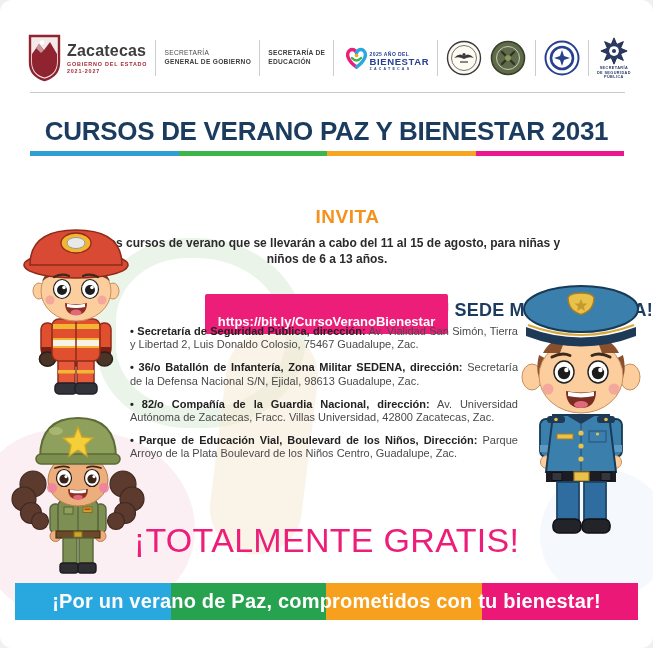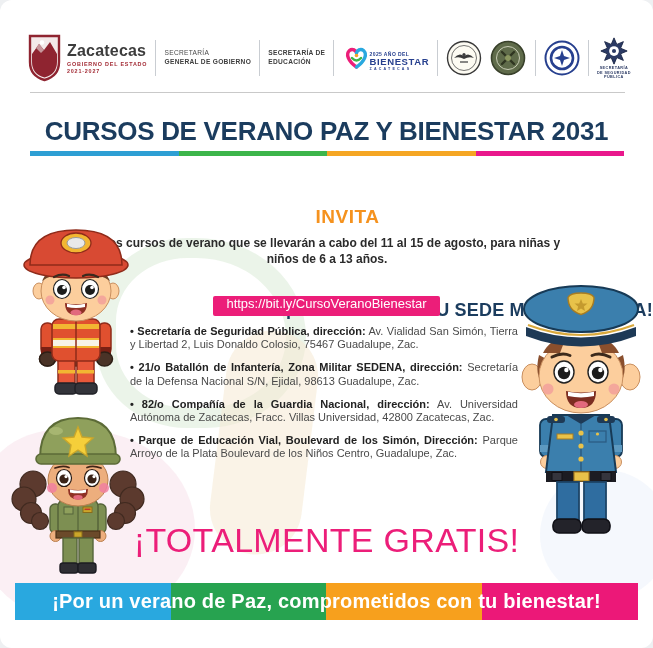--- a/index.html
+++ b/index.html
@@ -32,21 +32,21 @@
   .title{position:absolute;z-index:2;left:0;right:0;top:116px;text-align:center;font-size:26px;font-weight:bold;color:#1b3c5e;letter-spacing:-.3px;margin:0;}
   .rainbow{position:absolute;z-index:2;left:30px;top:151px;width:594px;height:4.5px;display:flex;}
   .rainbow span{flex:1;}
   .rb1{background:#2e9fd4;} .rb2{background:#3cb54a;} .rb3{background:#f5a623;} .rb4{background:#e9188c;}
 
   .intro{position:absolute;z-index:2;left:40px;top:172px;width:573px;text-align:center;font-size:12px;font-weight:bold;color:#2b2b2b;line-height:1.3;margin:0;}
   .invita{position:absolute;z-index:2;left:0;right:0;top:206px;text-align:center;font-size:19px;font-weight:bold;color:#f5921e;letter-spacing:.5px;padding-left:42px;}
   .details{position:absolute;z-index:2;left:92px;top:236px;width:470px;text-align:center;font-size:12px;font-weight:bold;color:#2b2b2b;line-height:1.3;margin:0;}
   .cta{position:absolute;z-index:2;left:0;right:0;top:272px;text-align:right;font-size:18px;font-weight:bold;color:#1b3c5e;letter-spacing:.2px;margin-top:28px;}
   .linkwrap{position:absolute;z-index:2;left:0;right:0;top:294px;text-align:center;}
-  .linkbtn{display:inline-block;background:#ec1e79;color:#ffffff;font-size:13px;font-weight:normal;padding:0 13px 5px;border-radius:2px;cursor:pointer;}
+  .linkbtn{display:inline-block;background:#ec1e79;color:#ffffff;font-size:13px;font-weight:bold;padding:20px 13px 5px;border-radius:2px;cursor:pointer;}
 
   .venues{position:absolute;z-index:2;left:130px;top:325px;width:388px;}
   .venue{margin:0 0 10px;font-size:11px;line-height:1.2;color:#4a4a4a;text-align:justify;}
   .venue::before{content:"• ";font-weight:bold;color:#222;}
   .venue .vn{font-weight:bold;color:#222;}
 
   .gratis{position:absolute;z-index:2;left:0;right:0;top:521px;text-align:center;font-size:34px;font-weight:normal;color:#ec1e79;letter-spacing:.3px;}
 
   .banner{position:absolute;z-index:3;left:15px;top:583px;width:623px;height:37px;background:linear-gradient(90deg,#29a8df 0 25%,#27a350 25% 50%,#f7a01d 50% 75%,#ec1878 75% 100%);display:flex;align-items:center;justify-content:center;text-align:center;}
   .banner-text{color:#ffffff;font-size:20px;font-weight:bold;letter-spacing:.2px;}
@@ -149,23 +149,23 @@
 
   <div class="invita">INVITA</div>
   <p class="details">A los cursos de verano que se llevarán a cabo del 11 al 15 de agosto, para niñas y niños de 6 a 13 años.</p>
   <div class="cta">¡INSCRÍBETE A TU SEDE MÁS CERCANA!</div>
   <div class="linkwrap">
     <span class="linkbtn">https://bit.ly/CursoVeranoBienestar</span>
   </div>
 
   <div class="venues">
     <p class="venue"><span class="vn">Secretaría de Seguridad Pública, dirección:</span> <span class="va">Av. Vialidad San Simón, Tierra y Libertad 2, Luis Donaldo Colosio, 75467 Guadalupe, Zac.</span></p>
-    <p class="venue"><span class="vn">21/o Batallón de Infantería, Zona Militar SEDENA, dirección:</span> <span class="va">Secretaría de la Defensa Nacional S/N, Ejidal, 98613 Guadalupe, Zac.</span></p>
+    <p class="venue"><span class="vn">36/o Batallón de Infantería, Zona Militar SEDENA, dirección:</span> <span class="va">Secretaría de la Defensa Nacional S/N, Ejidal, 98613 Guadalupe, Zac.</span></p>
     <p class="venue"><span class="vn">82/o Compañía de la Guardia Nacional, dirección:</span> <span class="va">Av. Universidad Autónoma de Zacatecas, Fracc. Villas Universidad, 42800 Zacatecas, Zac.</span></p>
-    <p class="venue"><span class="vn">Parque de Educación Vial, Boulevard de los Simón, Dirección:</span> <span class="va">Parque Arroyo de la Plata Boulevard de los Niños Centro, Guadalupe, Zac.</span></p>
+    <p class="venue"><span class="vn">Parque de Educación Vial, Boulevard de los Niños, Dirección:</span> <span class="va">Parque Arroyo de la Plata Boulevard de los Niños Centro, Guadalupe, Zac.</span></p>
   </div>
 
   <div class="gratis">¡TOTALMENTE GRATIS!</div>
 
   <div class="banner">
     <div class="banner-text">¡Por un verano de Paz, comprometidos con tu bienestar!</div>
   </div>
 
   <svg class="char char-fire" width="128" height="172" viewBox="0 0 128 172">
     <ellipse cx="64" cy="134" rx="8" ry="7" fill="#4a3327" stroke="#2e1f16" stroke-width="1.5"></ellipse>

